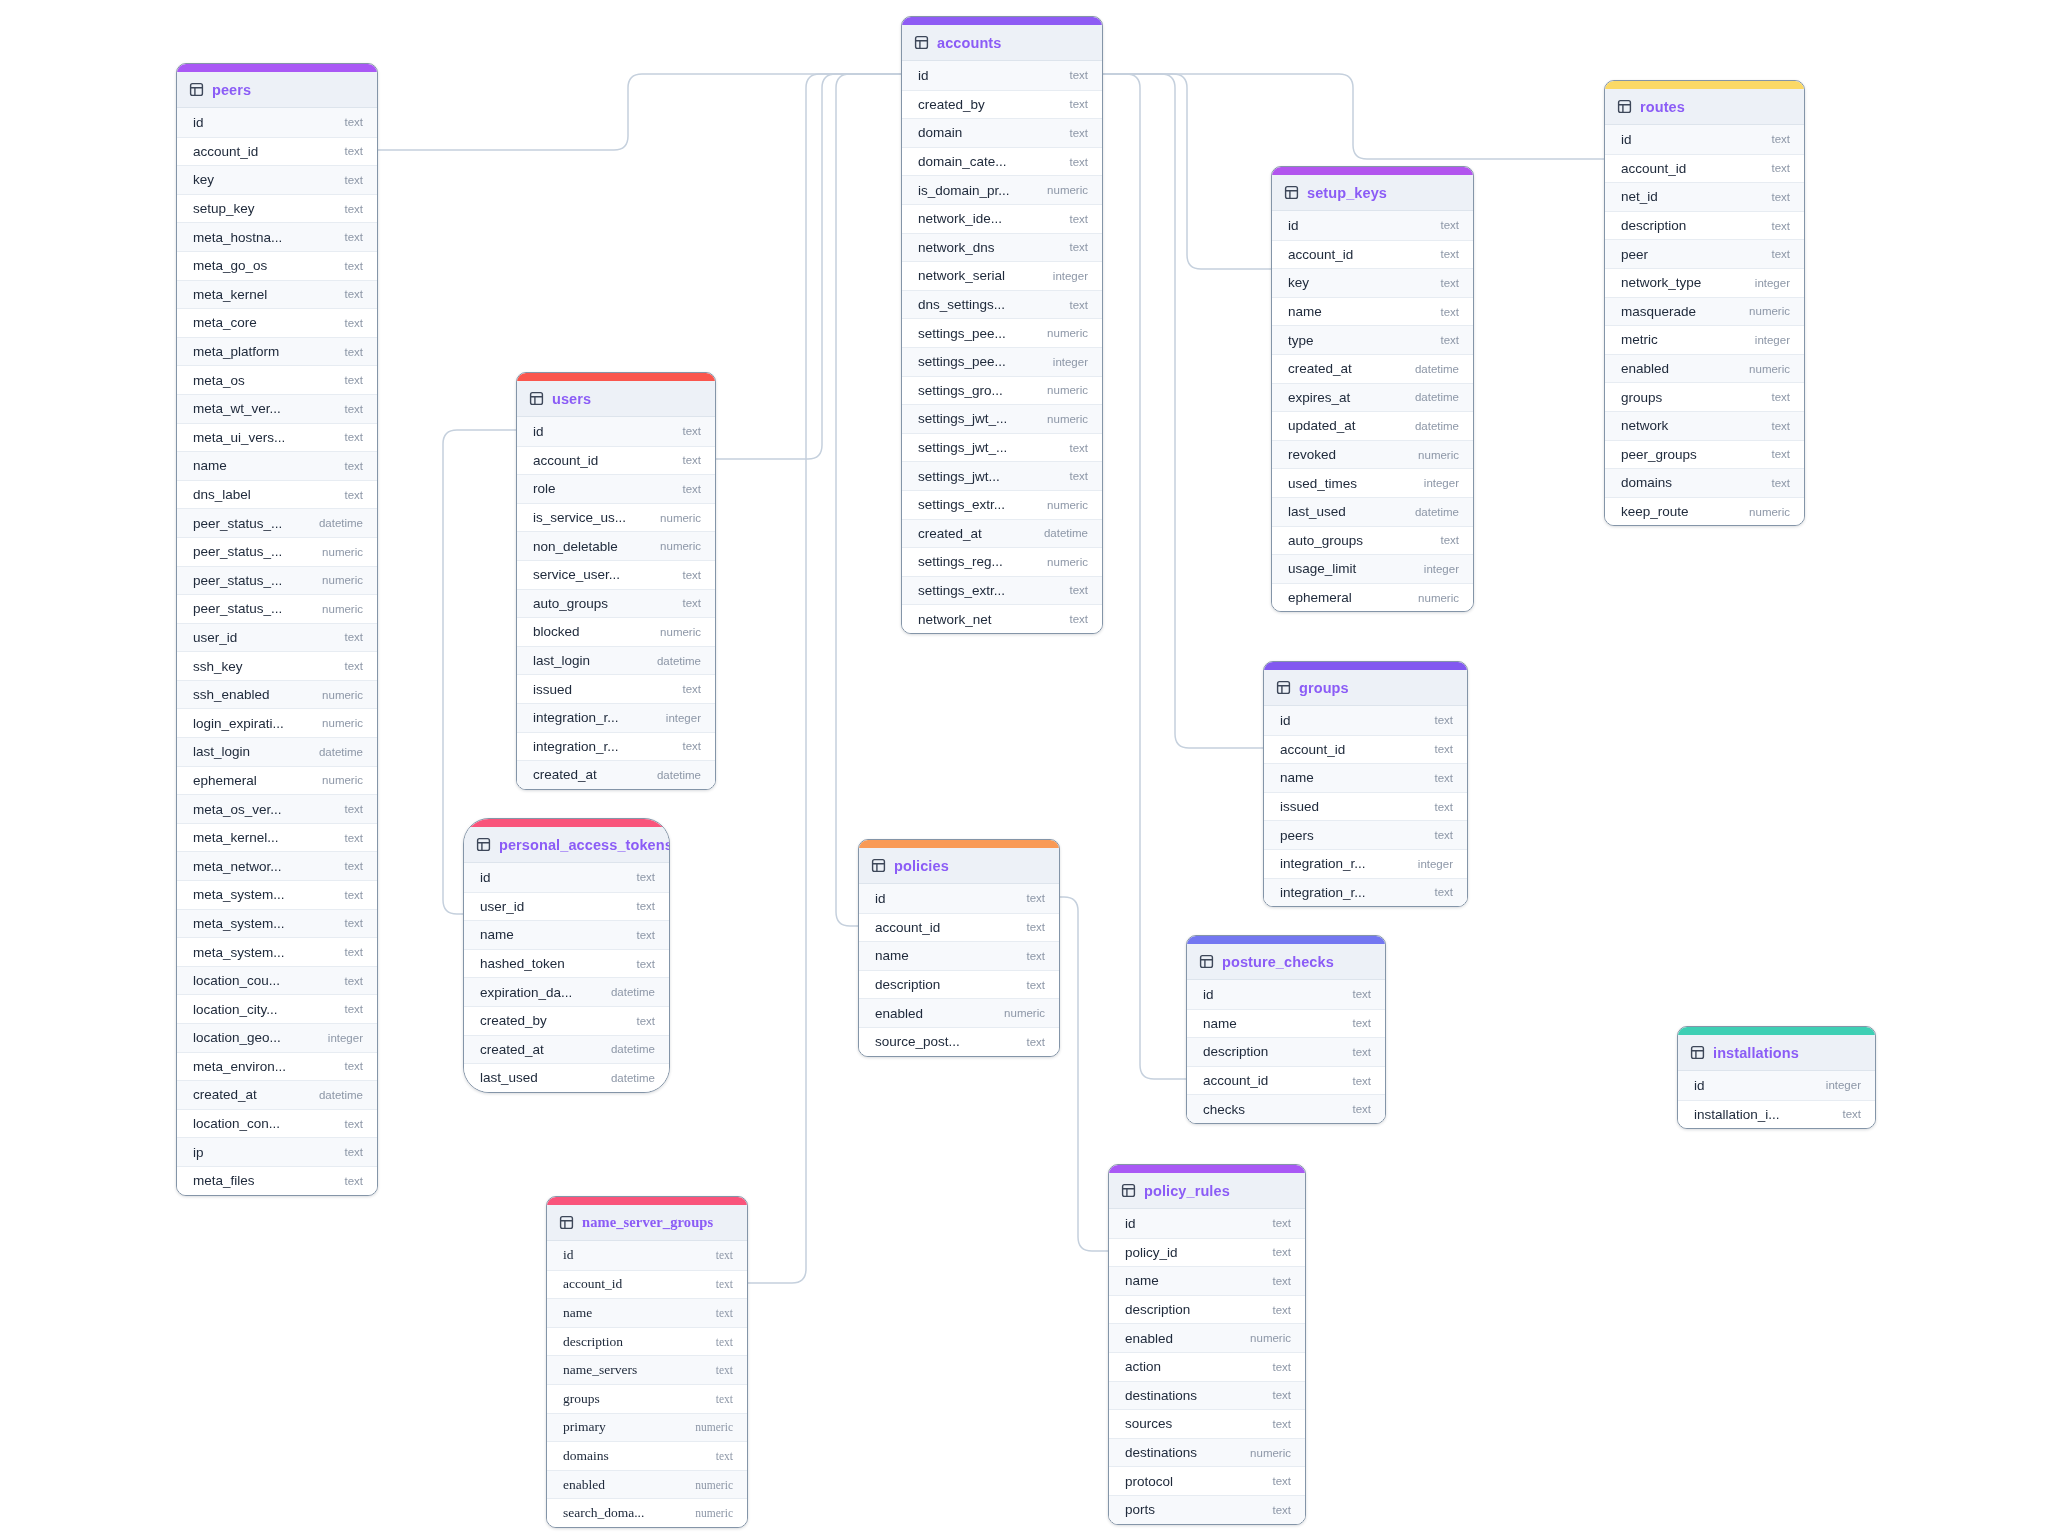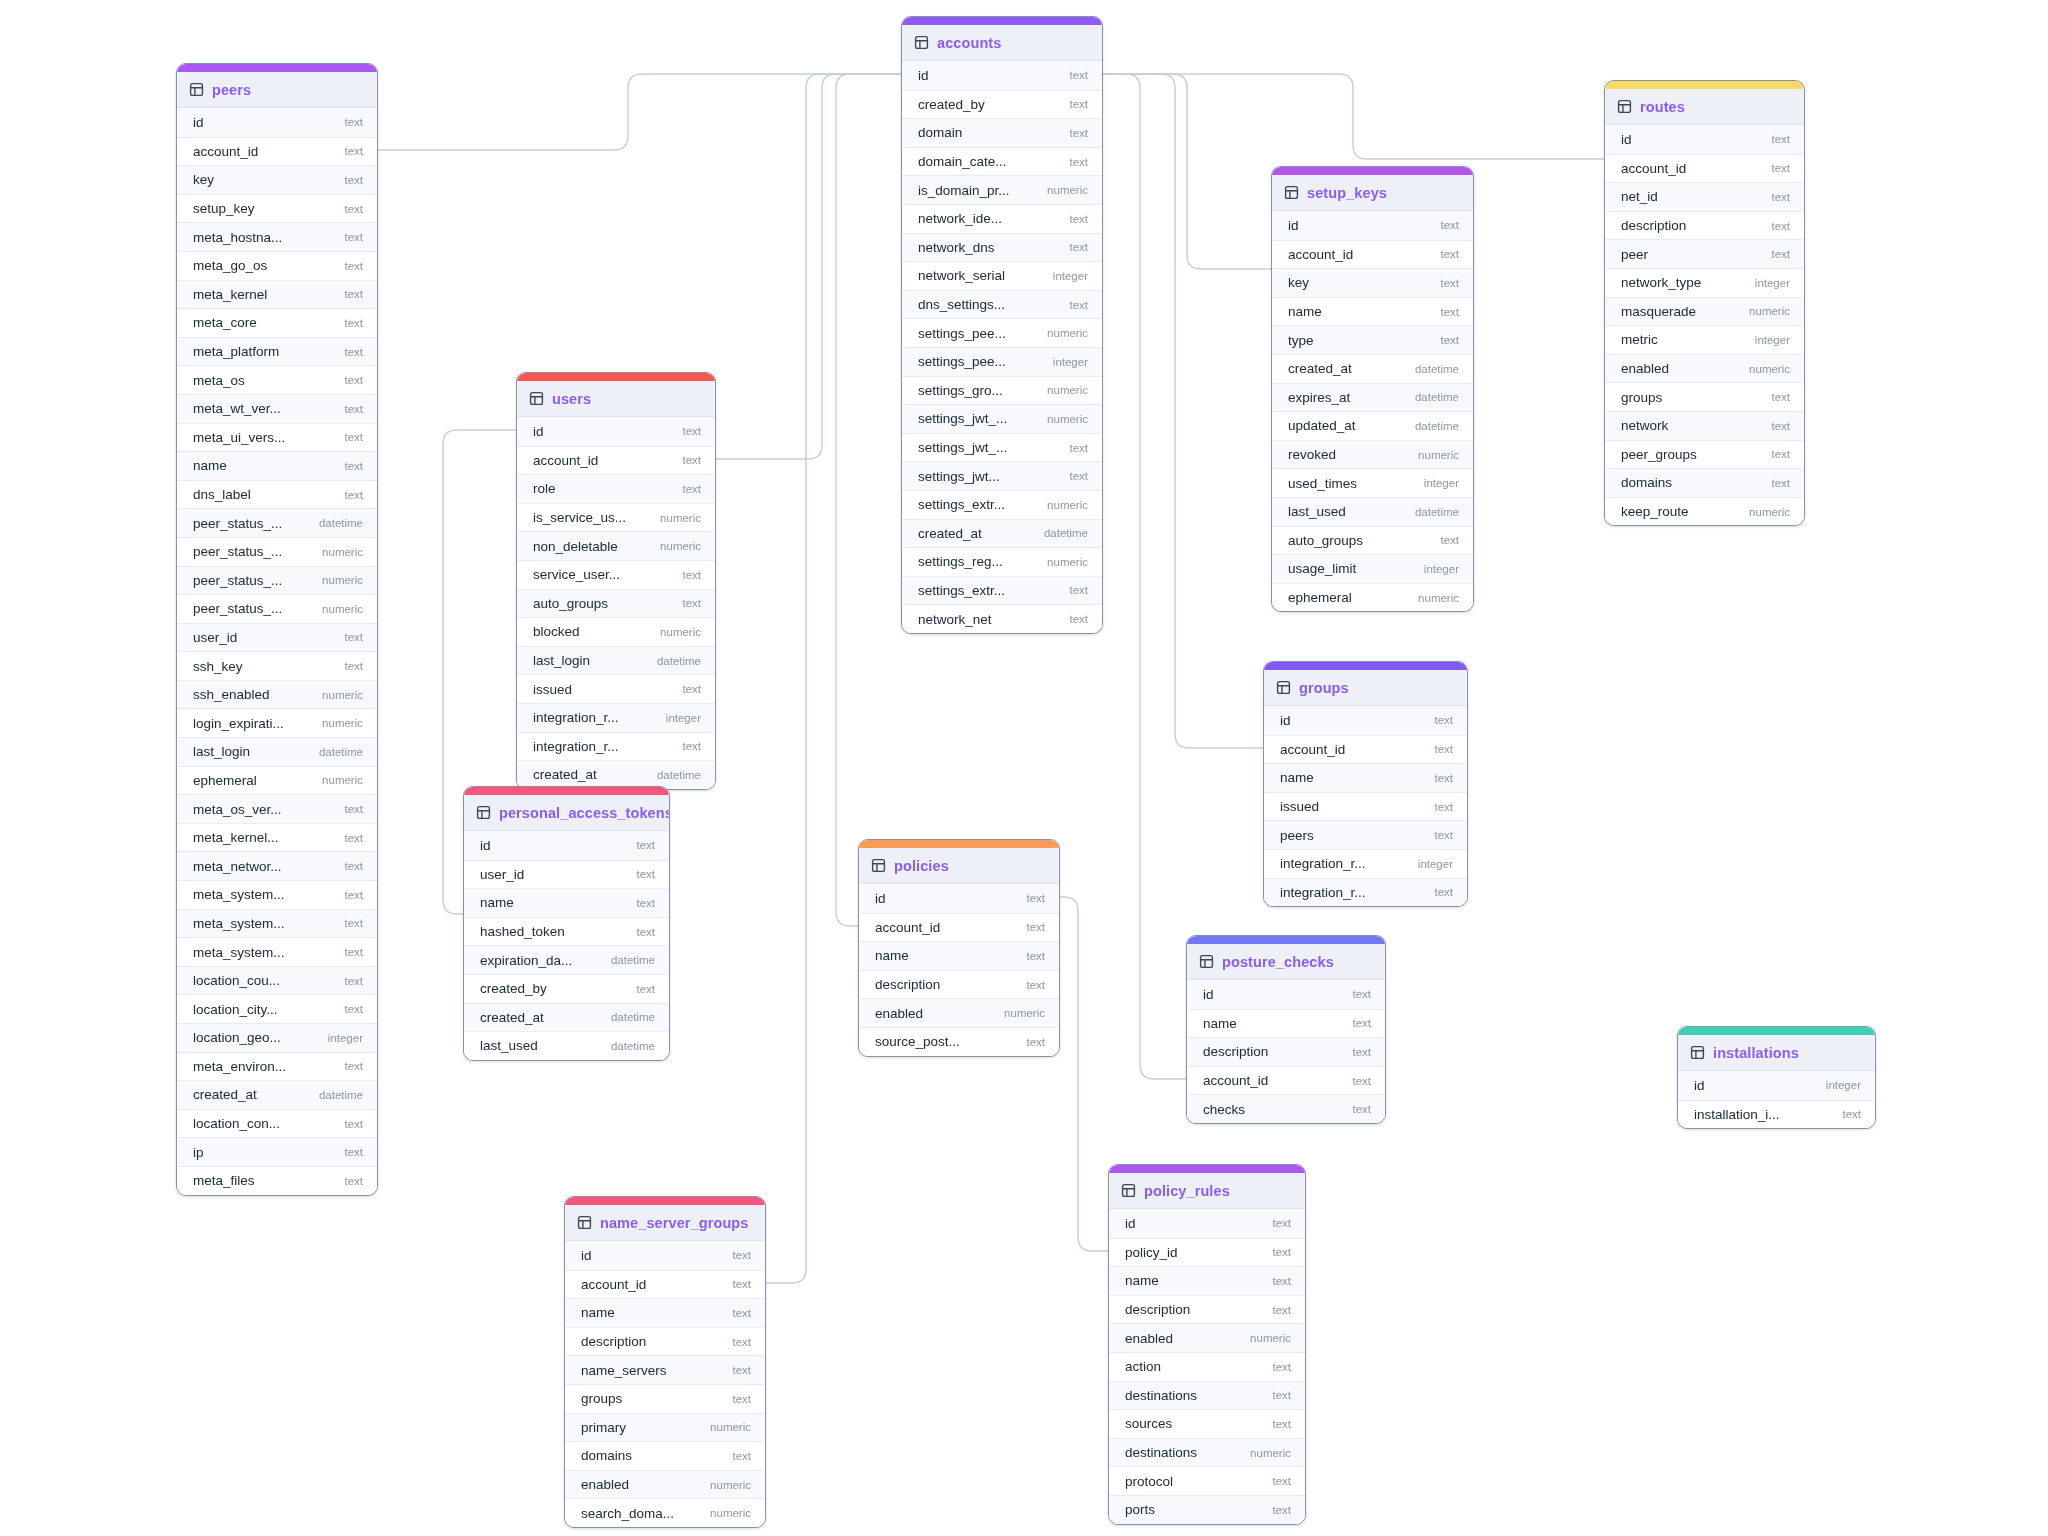--- a/index.html
+++ b/index.html
@@ -275,21 +275,21 @@
           <div class="row">
             <span class="fname">integration_r...</span>
             <span class="ftype">text</span>
           </div>
           <div class="row">
             <span class="fname">created_at</span>
             <span class="ftype">datetime</span>
           </div>
         </div>
       </div>
-      <div class="tbl" style="left: 463px; top: 786px; width: 205px;">
+      <div class="tbl" style="left: 463px; top: 818px; width: 205px; border-radius: 26px;">
         <div class="tbl-bar" style="background:#f9547b"></div>
         <div class="tbl-head">
           <span class="tbl-icon">
             <svg width="15" height="15" viewBox="0 0 16 16" fill="none">
               <rect x="1.7" y="1.7" width="12.6" height="12.6" rx="2" stroke="#3d4759" stroke-width="1.5"></rect>
               <path d="M1.7 6.2 H14.3 M6.3 6.2 V14.3" stroke="#3d4759" stroke-width="1.5"></path>
             </svg>
           </span>
           <span class="tbl-title">personal_access_tokens</span>
         </div>
@@ -415,21 +415,21 @@
           <div class="row">
             <span class="fname">settings_extr...</span>
             <span class="ftype">text</span>
           </div>
           <div class="row">
             <span class="fname">network_net</span>
             <span class="ftype">text</span>
           </div>
         </div>
       </div>
-      <div class="tbl" style="left: 564px; top: 1196px; width: 200px;">
+      <div class="tbl" style="left: 546px; top: 1196px; width: 200px; font-family: Liberation Serif, serif;">
         <div class="tbl-bar" style="background:#f9547b"></div>
         <div class="tbl-head">
           <span class="tbl-icon">
             <svg width="15" height="15" viewBox="0 0 16 16" fill="none">
               <rect x="1.7" y="1.7" width="12.6" height="12.6" rx="2" stroke="#3d4759" stroke-width="1.5"></rect>
               <path d="M1.7 6.2 H14.3 M6.3 6.2 V14.3" stroke="#3d4759" stroke-width="1.5"></path>
             </svg>
           </span>
           <span class="tbl-title">name_server_groups</span>
         </div>

